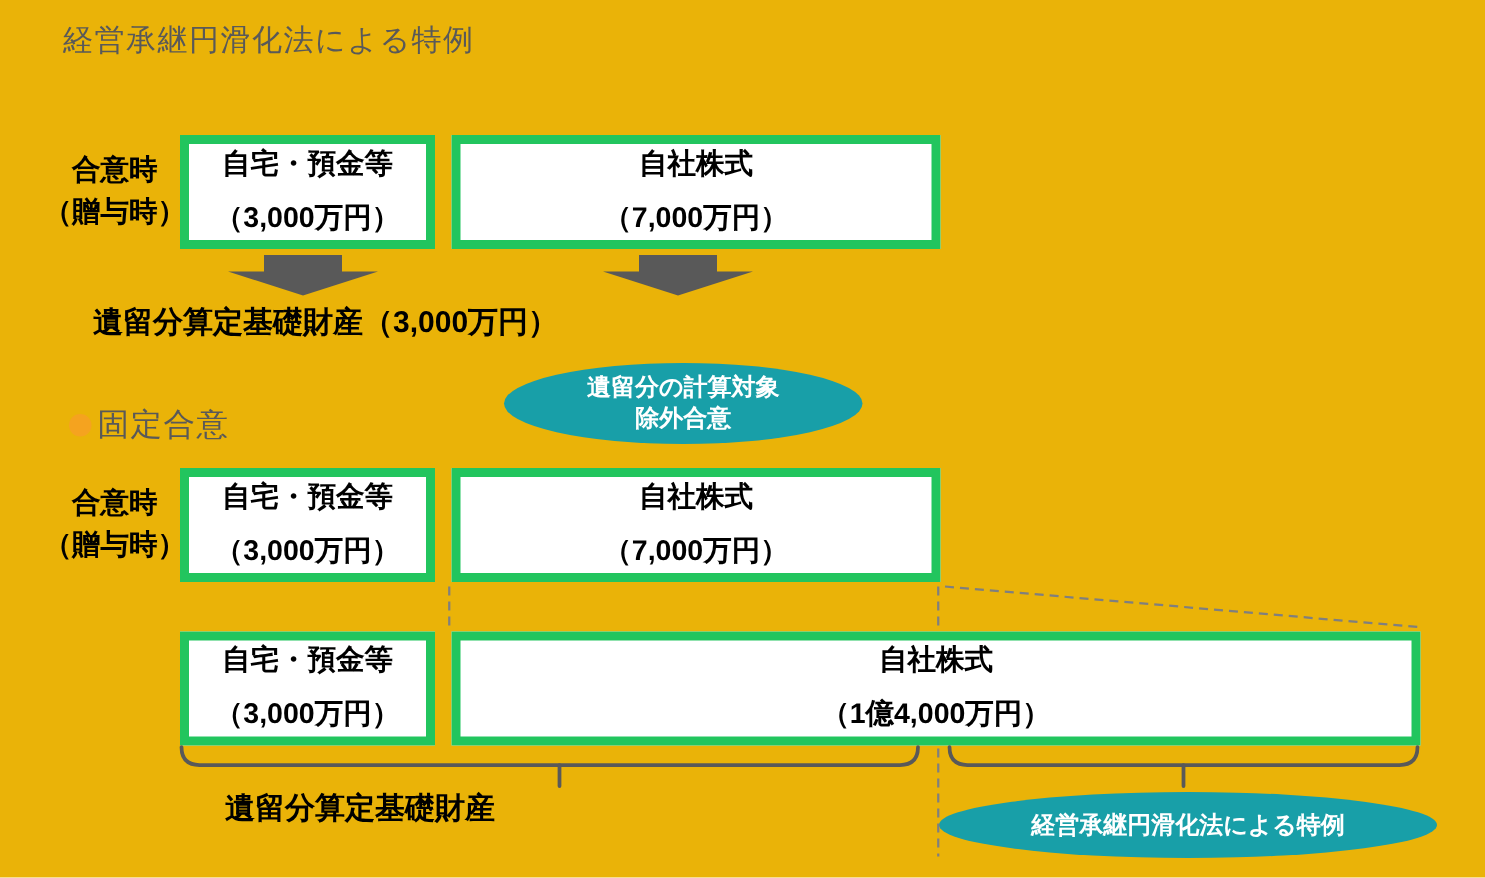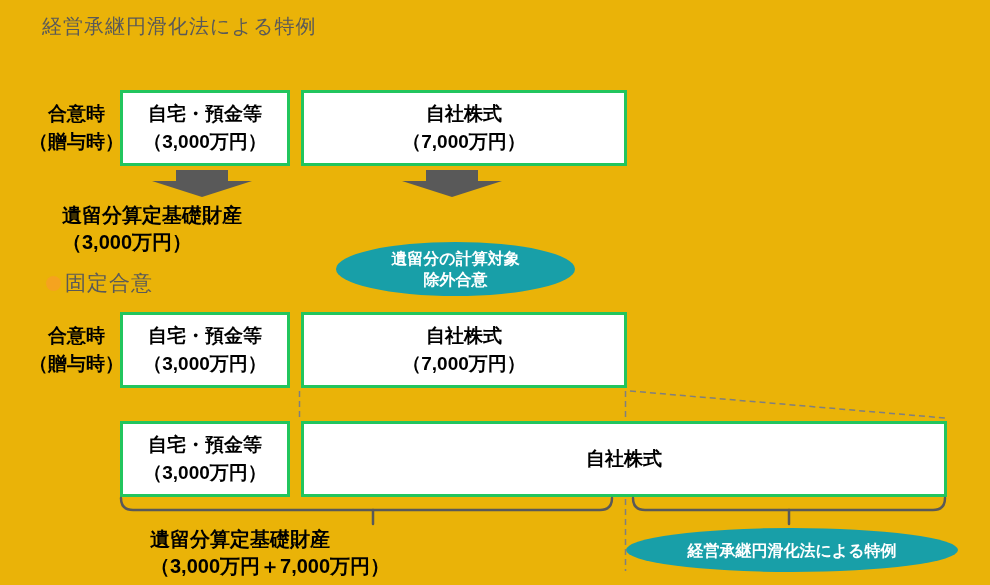--- a/index.html
+++ b/index.html
@@ -15,26 +15,26 @@
     display:flex;align-items:center;gap:4px;font-size:21px;color:#595959;letter-spacing:1px;white-space:nowrap;
   }
   .bullet{
     width:15px;height:15px;border-radius:50%;background:#F5A31F;flex:0 0 auto;
   }
   .row-label{
     left:0;width:113px;display:flex;flex-direction:column;justify-content:center;align-items:center;
     font-size:19px;font-weight:bold;line-height:28px;color:#000;text-align:center;white-space:nowrap;margin-left:20px;
   }
   .box{
-    border:3px solid #22c55e;background:#fff;box-sizing:border-box;
-    display:flex;flex-direction:column;justify-content:center;align-items:center;
+    border:6px solid #22c55e;background:#fff;box-sizing:border-box;
+    display:flex;flex-direction:column;justify-content:space-between;align-items:center;
     font-size:19px;font-weight:bold;line-height:28px;color:#000;text-align:center;white-space:nowrap;
   }
   .result-text{
-    display:flex;flex-direction:column;justify-content:flex-start;align-items:flex-start;
+    display:flex;flex-direction:row;justify-content:flex-start;align-items:flex-end;
     font-size:20px;font-weight:bold;line-height:27px;color:#000;text-align:center;white-space:nowrap;
   }
   .ellipse{
     background:#189FA8;border-radius:50%;
     display:flex;flex-direction:column;justify-content:center;align-items:center;
     color:#fff;font-size:16px;font-weight:bold;line-height:21px;text-align:center;white-space:nowrap;
   }
   svg.overlay{position:absolute;left:0;top:0;pointer-events:none;}
 </style>
 </head>
@@ -91,25 +91,25 @@
   </div>
 
 
   <div class="abs box" style="left:120px;top:421px;width:170px;height:76px;">
     <div>自宅・預金等</div>
     <div>（3,000万円）</div>
   </div>
 
   <div class="abs box" style="left:301px;top:421px;width:646px;height:76px;">
     <div>自社株式</div>
+    <div>（1億4,000万円）</div>
   </div>
 
   <div class="abs result-text" style="left:150px;top:526px;width:446px;">
     <div>遺留分算定基礎財産</div>
-    <div>（3,000万円＋7,000万円）</div>
   </div>
 
   <div class="abs ellipse" style="left:626px;top:528px;width:332px;height:44px;">
     <div>経営承継円滑化法による特例</div>
   </div>
 
   <svg class="overlay" width="990" height="585" viewBox="0 0 990 585">
 
     <polygon points="176,170 228,170 228,181 252,181 202,197 152,181 176,181" fill="#595959"></polygon>
     <polygon points="426,170 478,170 478,181 502,181 452,197 402,181 426,181" fill="#595959"></polygon>

